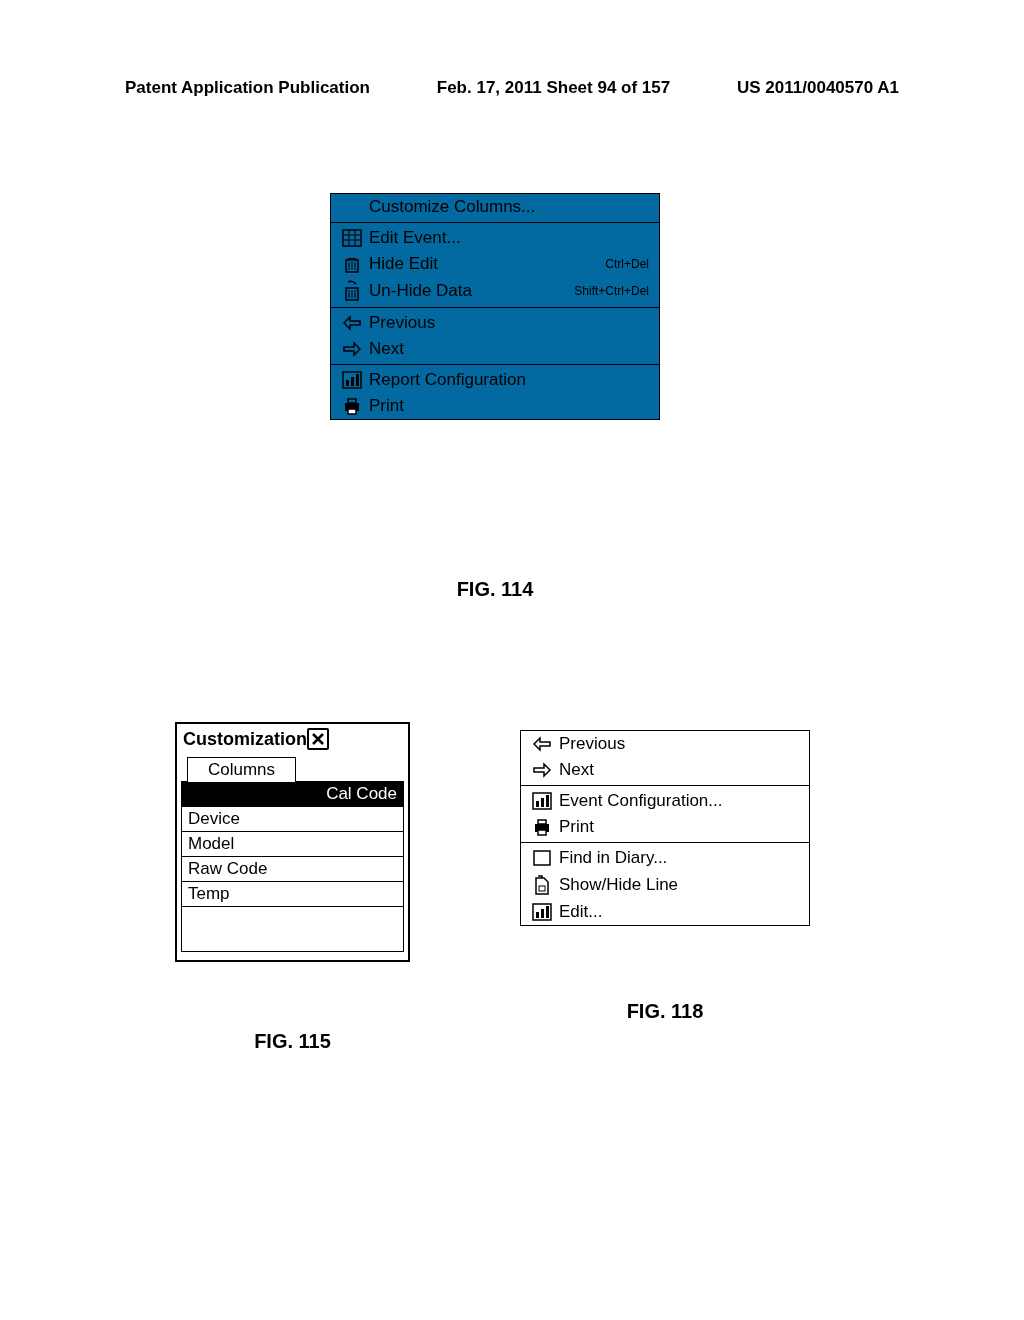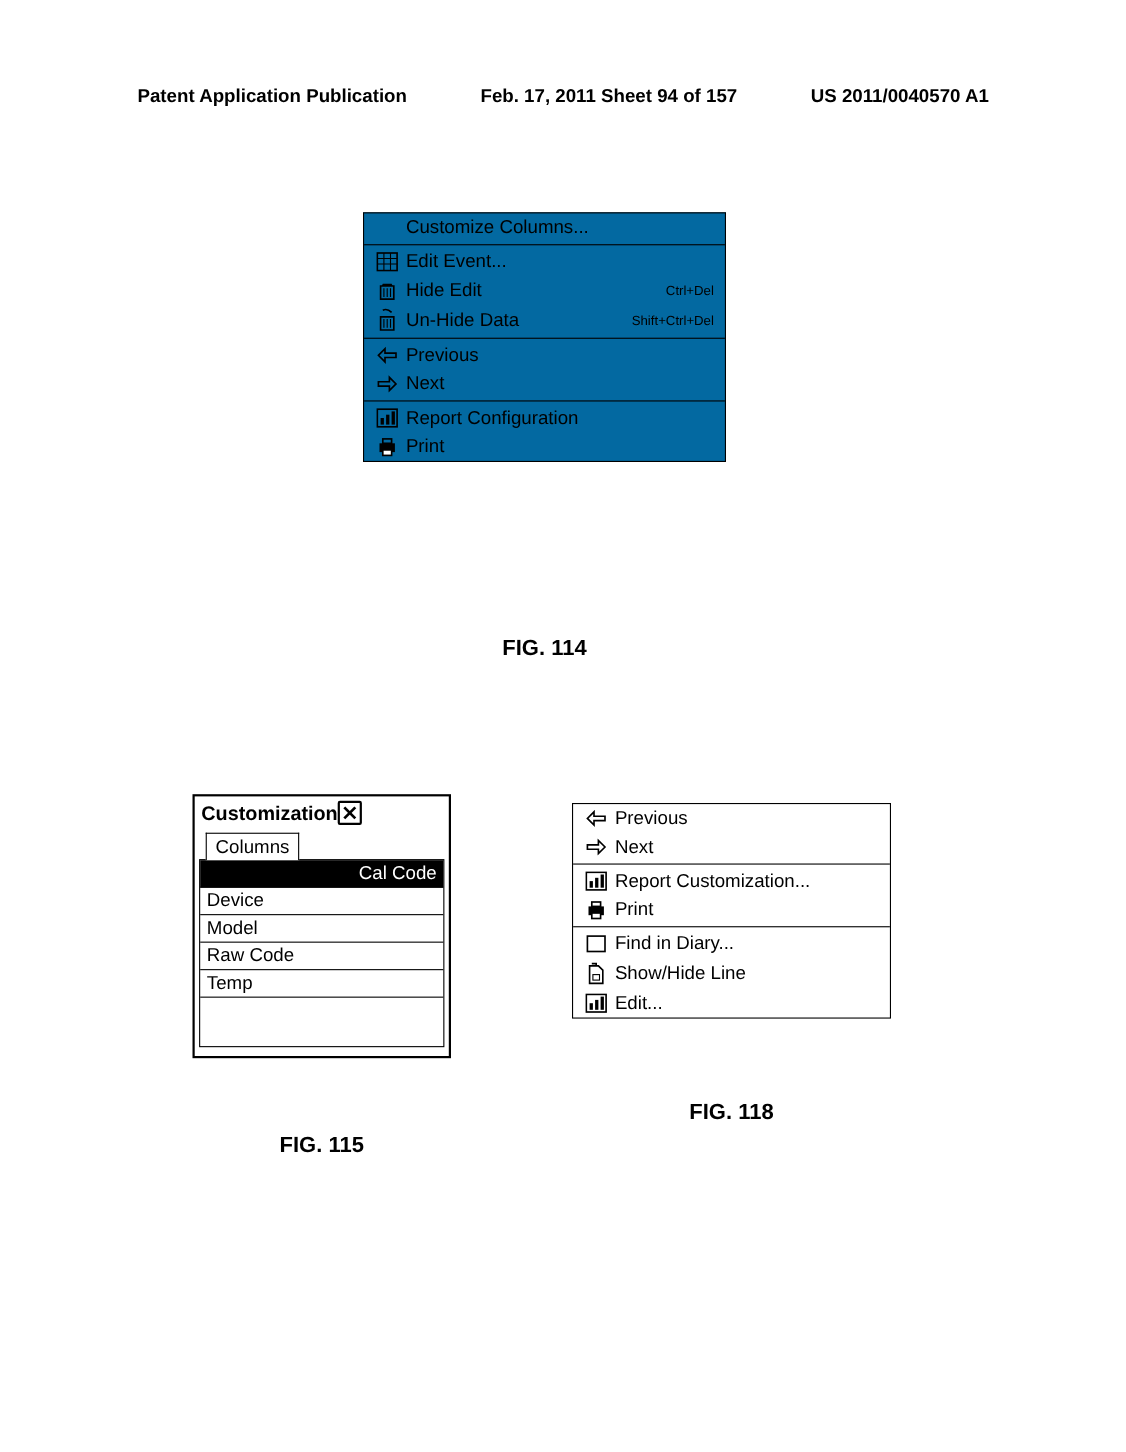--- a/index.html
+++ b/index.html
@@ -78,21 +78,21 @@
     font-weight: bold; font-size: 16px;
     border-radius: 2px;
   }
   .fig115-tabs {
     padding: 0 4px;
   }
   .fig115-tab {
     display: inline-block;
     border: 1px solid #000;
     border-bottom: none;
-    padding: 2px 8px;
+    padding: 2px 20px;
     margin-left: 6px;
     font-size: 17px;
     background: #fff;
     position: relative;
     top: 1px;
   }
   .fig115-list {
     margin: 0 4px 8px 4px;
     border: 1px solid #000;
   }
@@ -260,21 +260,21 @@
   <div class="menu-sep"></div>
   <div class="menu-row">
     <span class="icon">
       <svg width="20" height="18">
           <rect x="1" y="1" width="18" height="16" fill="none" stroke="#000" stroke-width="1.5"></rect>
           <rect x="4" y="9" width="3" height="6" fill="#000"></rect>
           <rect x="9" y="6" width="3" height="9" fill="#000"></rect>
           <rect x="14" y="3" width="3" height="12" fill="#000"></rect>
         </svg>
     </span>
-    <span class="label">Report Customization...</span>
+    <span class="label">Event Configuration...</span>
   </div>
   <div class="menu-row">
     <span class="icon">
       <svg width="20" height="20">
           <rect x="3" y="7" width="14" height="8" fill="#000"></rect>
           <rect x="6" y="3" width="8" height="4" fill="none" stroke="#000" stroke-width="1.5"></rect>
           <rect x="6" y="13" width="8" height="5" fill="#fff" stroke="#000" stroke-width="1.5"></rect>
         </svg>
     </span>
     <span class="label">Print</span>

